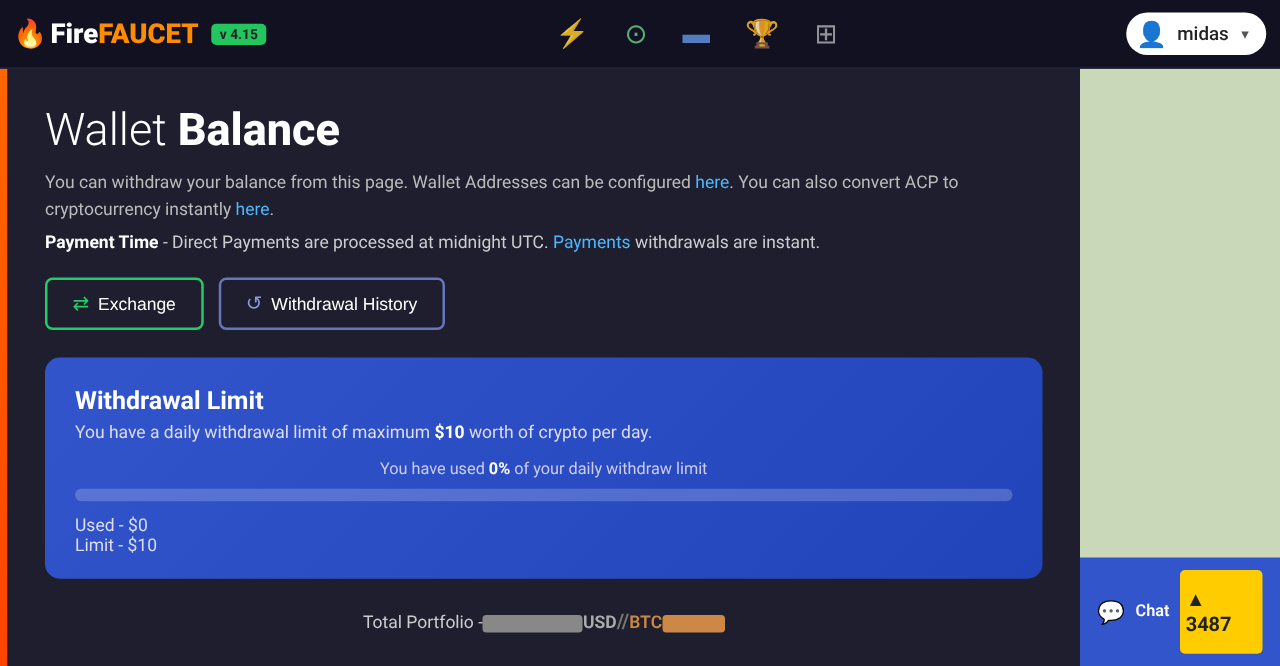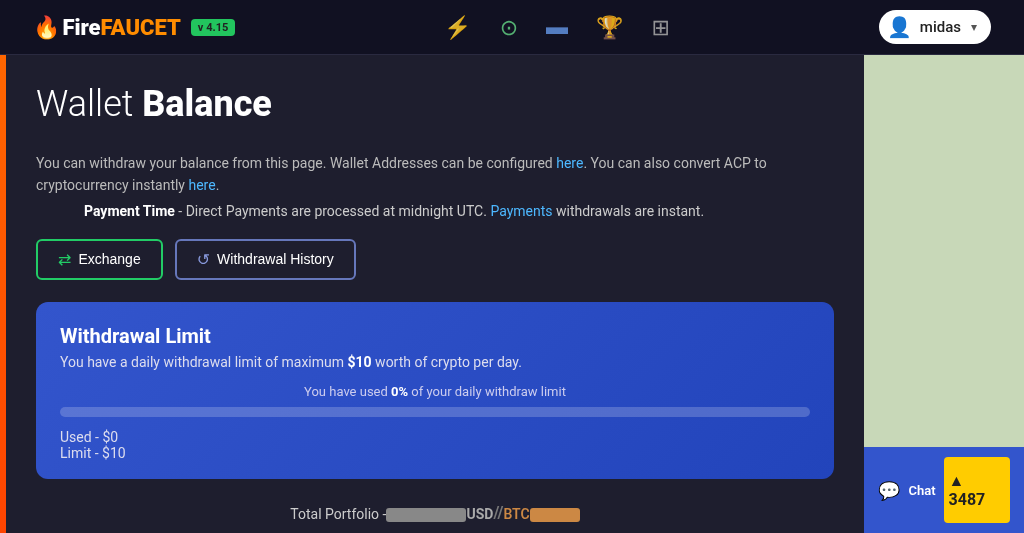--- a/index.html
+++ b/index.html
@@ -13,21 +13,21 @@
       display: flex;
       flex-direction: column;
     }
 
     
     .header {
       background: #111122;
       height: 55px;
       display: flex;
       align-items: center;
-      padding: 0 33px;
+      padding: 0 11px;
       justify-content: space-between;
       border-bottom: 1px solid #2a2a40;
     }
     .logo-area {
       display: flex;
       align-items: center;
       gap: 4px;
     }
     .logo-fire {
       font-size: 22px;
@@ -108,21 +108,21 @@
     .main-content {
       flex: 1;
       padding: 28px 30px 20px 30px;
       background: #1e1e2e;
       overflow-y: auto;
     }
 
     .page-title {
       font-size: 36px;
       font-weight: 300;
-      margin-bottom: 27px;
+      margin-bottom: 10px;
       color: #fff;
     }
     .page-title strong {
       font-weight: 800;
     }
 
     .description {
       font-size: 14px;
       color: #bbb;
       margin-bottom: 6px;
@@ -133,21 +133,20 @@
       cursor: pointer;
     }
 
     .payment-info {
       font-size: 14px;
       color: #ccc;
       margin-bottom: 20px;
     }
     .payment-info strong {
       color: #fff;
-      margin-left: 48px;
     }
     .payment-info .link {
       color: #4db8ff;
       cursor: pointer;
     }
 
     
     .action-buttons {
       display: flex;
       gap: 12px;

